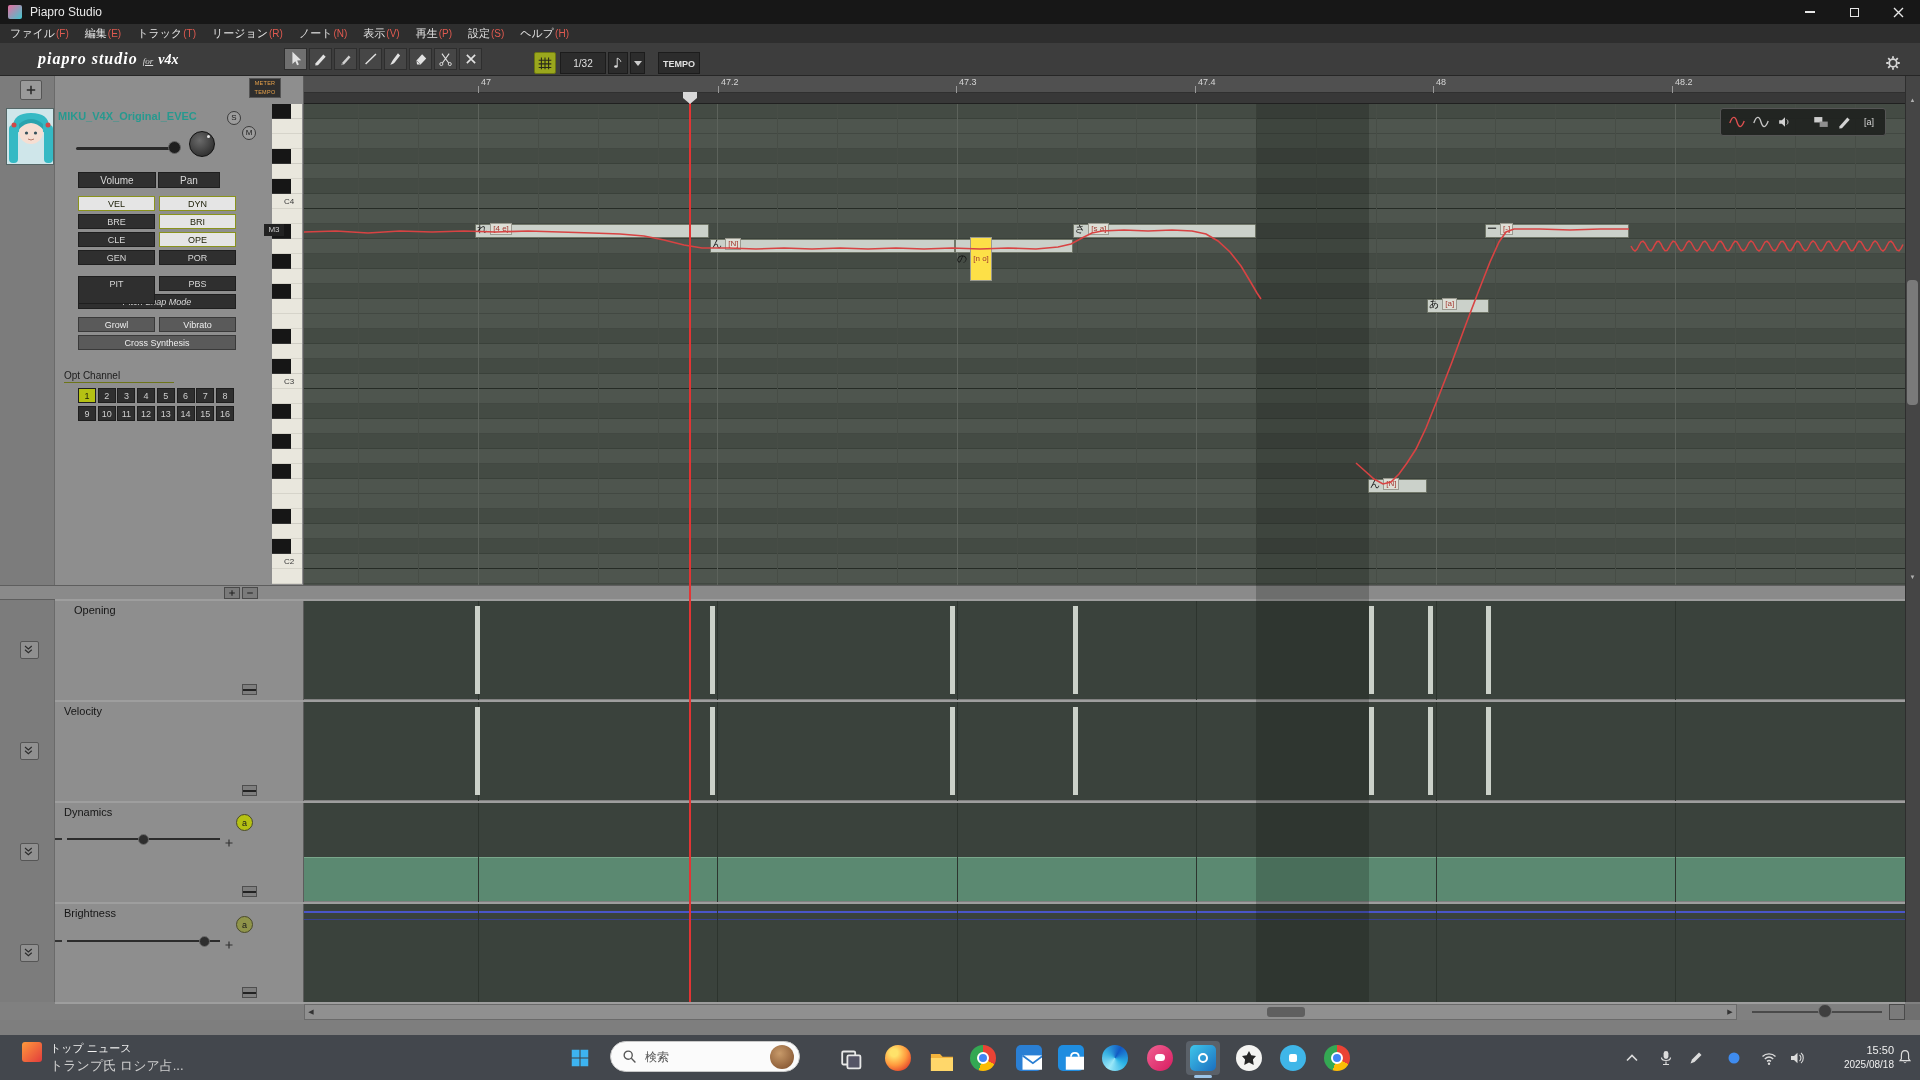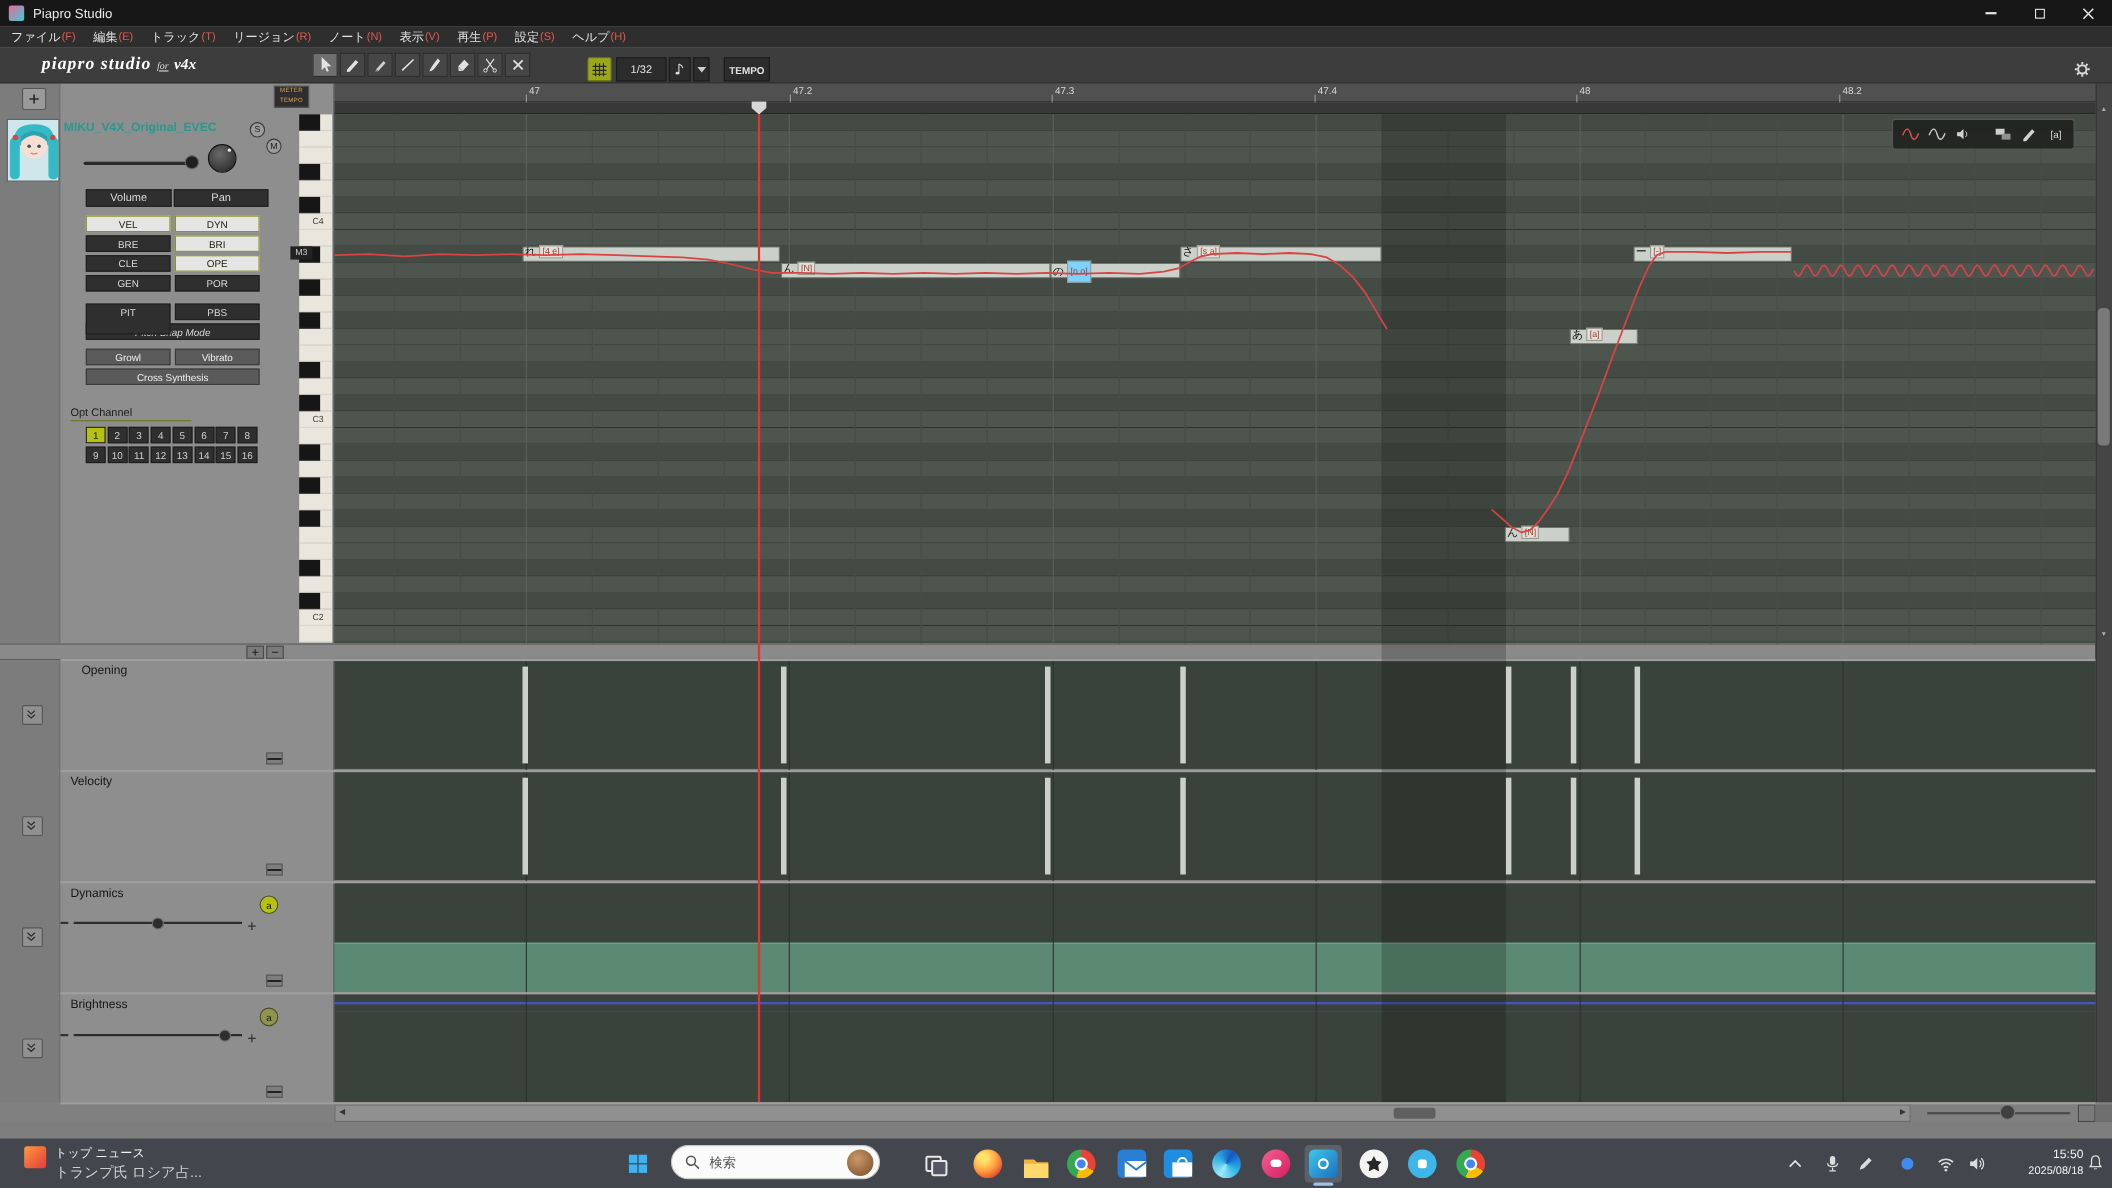--- a/index.html
+++ b/index.html
@@ -198,21 +198,21 @@
   <div class="abs" style="left:227px;top:111px;width:14px;height:14px;border-radius:50%;background:#9c9c9c;border:1px solid #3a3a3a;box-sizing:border-box;font-size:8px;color:#1a1a1a;text-align:center;line-height:12px;">S</div>
   <div class="abs" style="left:242px;top:126px;width:14px;height:14px;border-radius:50%;background:#9c9c9c;border:1px solid #3a3a3a;box-sizing:border-box;font-size:8px;color:#1a1a1a;text-align:center;line-height:12px;">M</div>
 
   <div class="abs" style="left:76px;top:147px;width:100px;height:3px;background:#2a2a2a;border-radius:2px;"></div>
   <div class="abs" style="left:168px;top:141px;width:13px;height:13px;border-radius:50%;background:#1f1f1f;border:1px solid #666;box-sizing:border-box;"></div>
   <div class="abs" style="left:189px;top:131px;width:26px;height:26px;border-radius:50%;background:radial-gradient(circle at 40% 35%,#6a6a6a,#1f1f1f);border:1px solid #111;box-sizing:border-box;">
     <span style="position:absolute;left:17px;top:3px;width:3px;height:3px;border-radius:50%;background:#e8e8e8;"></span>
   </div>
 
   <div class="abs pbtn" style="left:78px;top:172px;width:78px;height:16px;line-height:16px;font-size:10px;">Volume</div>
-  <div class="abs pbtn" style="left:158px;top:172px;width:86px;height:16px;line-height:16px;font-size:10px;">Pan</div>
+  <div class="abs pbtn" style="left:158px;top:172px;width:62px;height:16px;line-height:16px;font-size:10px;">Pan</div>
 
   <div class="abs pbtn" style="left:78px;top:294px;width:158px;height:15px;font-style:italic;">Pitch Snap Mode</div>
   <div class="abs" style="left:78px;top:317px;width:77px;height:15px;background:#5a5a5a;color:#eee;font-size:9px;text-align:center;line-height:15px;border:1px solid #3a3a3a;box-sizing:border-box;">Growl</div>
   <div class="abs" style="left:159px;top:317px;width:77px;height:15px;background:#5a5a5a;color:#eee;font-size:9px;text-align:center;line-height:15px;border:1px solid #3a3a3a;box-sizing:border-box;">Vibrato</div>
   <div class="abs" style="left:78px;top:335px;width:158px;height:15px;background:#5a5a5a;color:#eee;font-size:9px;text-align:center;line-height:15px;border:1px solid #3a3a3a;box-sizing:border-box;">Cross Synthesis</div>
   <div class="abs" style="left:64px;top:370px;width:110px;font-size:10px;color:#1c1c1c;border-bottom:1px solid #6d7518;padding-bottom:1px;">Opt Channel</div>
 
   <div class="abs" style="left:249px;top:78px;width:32px;height:20px;background:#2e2e2e;border:1px solid #555;box-sizing:border-box;text-align:center;">
     <div style="font-size:5.5px;color:#e8a24a;line-height:9px;letter-spacing:.3px;">METER</div>
     <div style="font-size:5.5px;color:#e8a24a;line-height:9px;letter-spacing:.3px;">TEMPO</div>
@@ -479,21 +479,21 @@
       <span style="margin-left: 3px; font-size: 8px; color: rgb(163, 58, 50); background: rgb(222, 223, 214); border: 1px solid rgb(154, 154, 144); padding: 0px 2px; line-height: 10px;">[4 e]</span>
     </div>
     <div style="position: absolute; left: 710px; top: 239px; width: 245px; height: 14px; background: rgb(203, 209, 202); border: 1px solid rgb(112, 118, 104); box-sizing: border-box; border-radius: 1px; z-index: 10;"></div>
     <div style="position: absolute; left: 712px; top: 237px; z-index: 11; white-space: nowrap; display: flex; align-items: center; pointer-events: none;">
       <span style="font-size: 10px; color: rgb(12, 12, 12);">ん</span>
       <span style="margin-left: 3px; font-size: 8px; color: rgb(163, 58, 50); background: rgb(222, 223, 214); border: 1px solid rgb(154, 154, 144); padding: 0px 2px; line-height: 10px;">[N]</span>
     </div>
     <div style="position: absolute; left: 955px; top: 239px; width: 118px; height: 14px; background: rgb(203, 209, 202); border: 1px solid rgb(112, 118, 104); box-sizing: border-box; border-radius: 1px; z-index: 10;"></div>
     <div style="position: absolute; left: 957px; top: 237px; z-index: 11; white-space: nowrap; display: flex; align-items: center; pointer-events: none;">
       <span style="font-size: 10px; color: rgb(12, 12, 12);">の</span>
-      <span style="margin-left: 3px; font-size: 8px; color: rgb(163, 58, 50); background: #7dd3fc; border: 1px solid rgb(154, 154, 144); padding: 4px 2px; line-height: 10px;">[n o]</span>
+      <span style="margin-left: 3px; font-size: 8px; color: rgb(163, 58, 50); background: #fde047; border: 1px solid rgb(154, 154, 144); padding: 16px 2px; line-height: 10px;">[n o]</span>
     </div>
     <div style="position: absolute; left: 1073px; top: 224px; width: 183px; height: 14px; background: rgb(203, 209, 202); border: 1px solid rgb(112, 118, 104); box-sizing: border-box; border-radius: 1px; z-index: 10;"></div>
     <div style="position: absolute; left: 1075px; top: 222px; z-index: 11; white-space: nowrap; display: flex; align-items: center; pointer-events: none;">
       <span style="font-size: 10px; color: rgb(12, 12, 12);">さ</span>
       <span style="margin-left: 3px; font-size: 8px; color: rgb(163, 58, 50); background: rgb(222, 223, 214); border: 1px solid rgb(154, 154, 144); padding: 0px 2px; line-height: 10px;">[s a]</span>
     </div>
     <div style="position: absolute; left: 1485px; top: 224px; width: 144px; height: 14px; background: rgb(203, 209, 202); border: 1px solid rgb(112, 118, 104); box-sizing: border-box; border-radius: 1px; z-index: 10;"></div>
     <div style="position: absolute; left: 1487px; top: 222px; z-index: 11; white-space: nowrap; display: flex; align-items: center; pointer-events: none;">
       <span style="font-size: 10px; color: rgb(12, 12, 12);">ー</span>
       <span style="margin-left: 3px; font-size: 8px; color: rgb(163, 58, 50); background: rgb(222, 223, 214); border: 1px solid rgb(154, 154, 144); padding: 0px 2px; line-height: 10px;">[-]</span>

